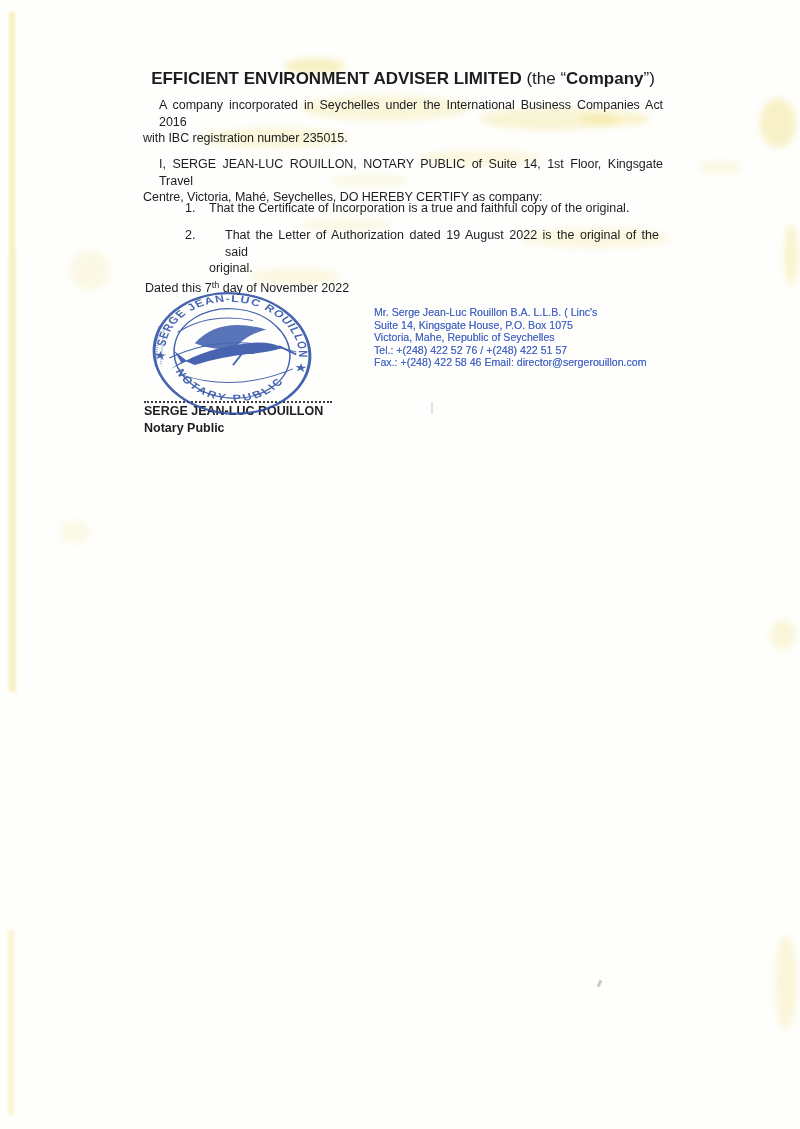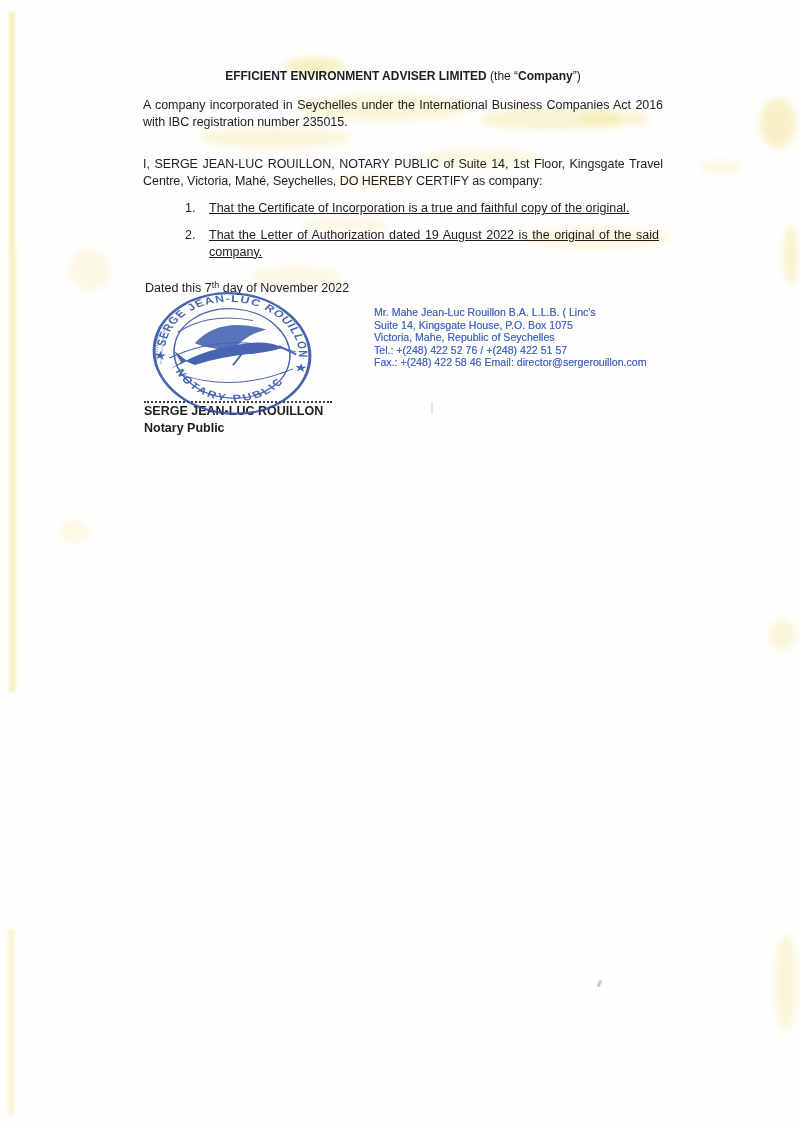--- a/index.html
+++ b/index.html
@@ -2,30 +2,30 @@
 <html><head>
 <meta charset="utf-8">
 <style>
   html,body{margin:0;padding:0;background:#e8e8e8;}
   .page{
     position:relative;width:800px;height:1129px;background:#fefefc;
     font-family:"Liberation Sans", sans-serif;color:#1d1d1f;overflow:hidden;
   }
   .abs{position:absolute;}
   
-  .doc-title{left:143px;top:69px;width:520px;text-align:center;font-size:12px;}
+  .doc-title{left:143px;top:69px;width:520px;text-align:center;font-size:17px;}
   .doc-title .b{font-weight:bold;}
   .para{left:143px;width:520px;font-size:12.5px;line-height:16.5px;letter-spacing:-0.05px;}
   .line{display:block;}
-  .fj{text-align:justify;text-align-last:justify;}
+  .fj{text-align:justify;text-align-last:justify;margin-left:16px;}
   .p1{top:97px;}
   .p2{top:156px;}
   .cert-row{left:185px;width:478px;font-size:12.5px;line-height:16.5px;display:flex;}
   .cert-num{width:24px;flex:0 0 24px;}
-  .cert-text{width:450px;text-decoration:underline;}
+  .cert-text{width:450px;}
   .row1{top:200px;}
   .row2{top:227px;}
   .dated{left:145px;top:280px;font-size:12.5px;}
   .dated .sup{font-size:9px;vertical-align:4px;}
   
   .contact{left:374px;top:306px;width:310px;font-size:10.6px;line-height:12.5px;
     color:#4565c4;text-shadow:0 0 0.4px rgba(69,101,196,.7);}
   
   .dotline{left:144px;top:393px;width:188px;height:8px;border-bottom:2px dotted #3c3c3c;z-index:1;}
   .sig-name{left:144px;top:404px;font-size:12.5px;font-weight:bold;z-index:1;}
@@ -84,30 +84,30 @@
   <div class="abs cert-row row1">
     <span class="cert-num">1.</span>
     <span class="cert-text">
       <span class="line">That the Certificate of Incorporation is a true and faithful copy of the original.</span>
     </span>
   </div>
   <div class="abs cert-row row2">
     <span class="cert-num">2.</span>
     <span class="cert-text">
       <span class="line fj">That the Letter of Authorization dated 19 August 2022 is the original of the said</span>
-      <span class="line">company.</span>
+      <span class="line">original.</span>
     </span>
   </div>
 
   <div class="abs dated">
     <span>Dated this 7</span><span class="sup">th</span><span> day of November 2022</span>
   </div>
 
   <div class="abs contact">
-    <div>Mr. Mahe Jean-Luc Rouillon B.A. L.L.B. ( Linc's</div>
+    <div>Mr. Serge Jean-Luc Rouillon B.A. L.L.B. ( Linc's</div>
     <div>Suite 14, Kingsgate House, P.O. Box 1075</div>
     <div>Victoria, Mahe, Republic of Seychelles</div>
     <div>Tel.: +(248) 422 52 76 / +(248) 422 51 57</div>
     <div>Fax.: +(248) 422 58 46 Email: director@sergerouillon.com</div>
   </div>
 
   <div class="abs dotline"></div>
   <div class="abs sig-name">SERGE JEAN-LUC ROUILLON</div>
   <div class="abs sig-role">Notary Public</div>
 

